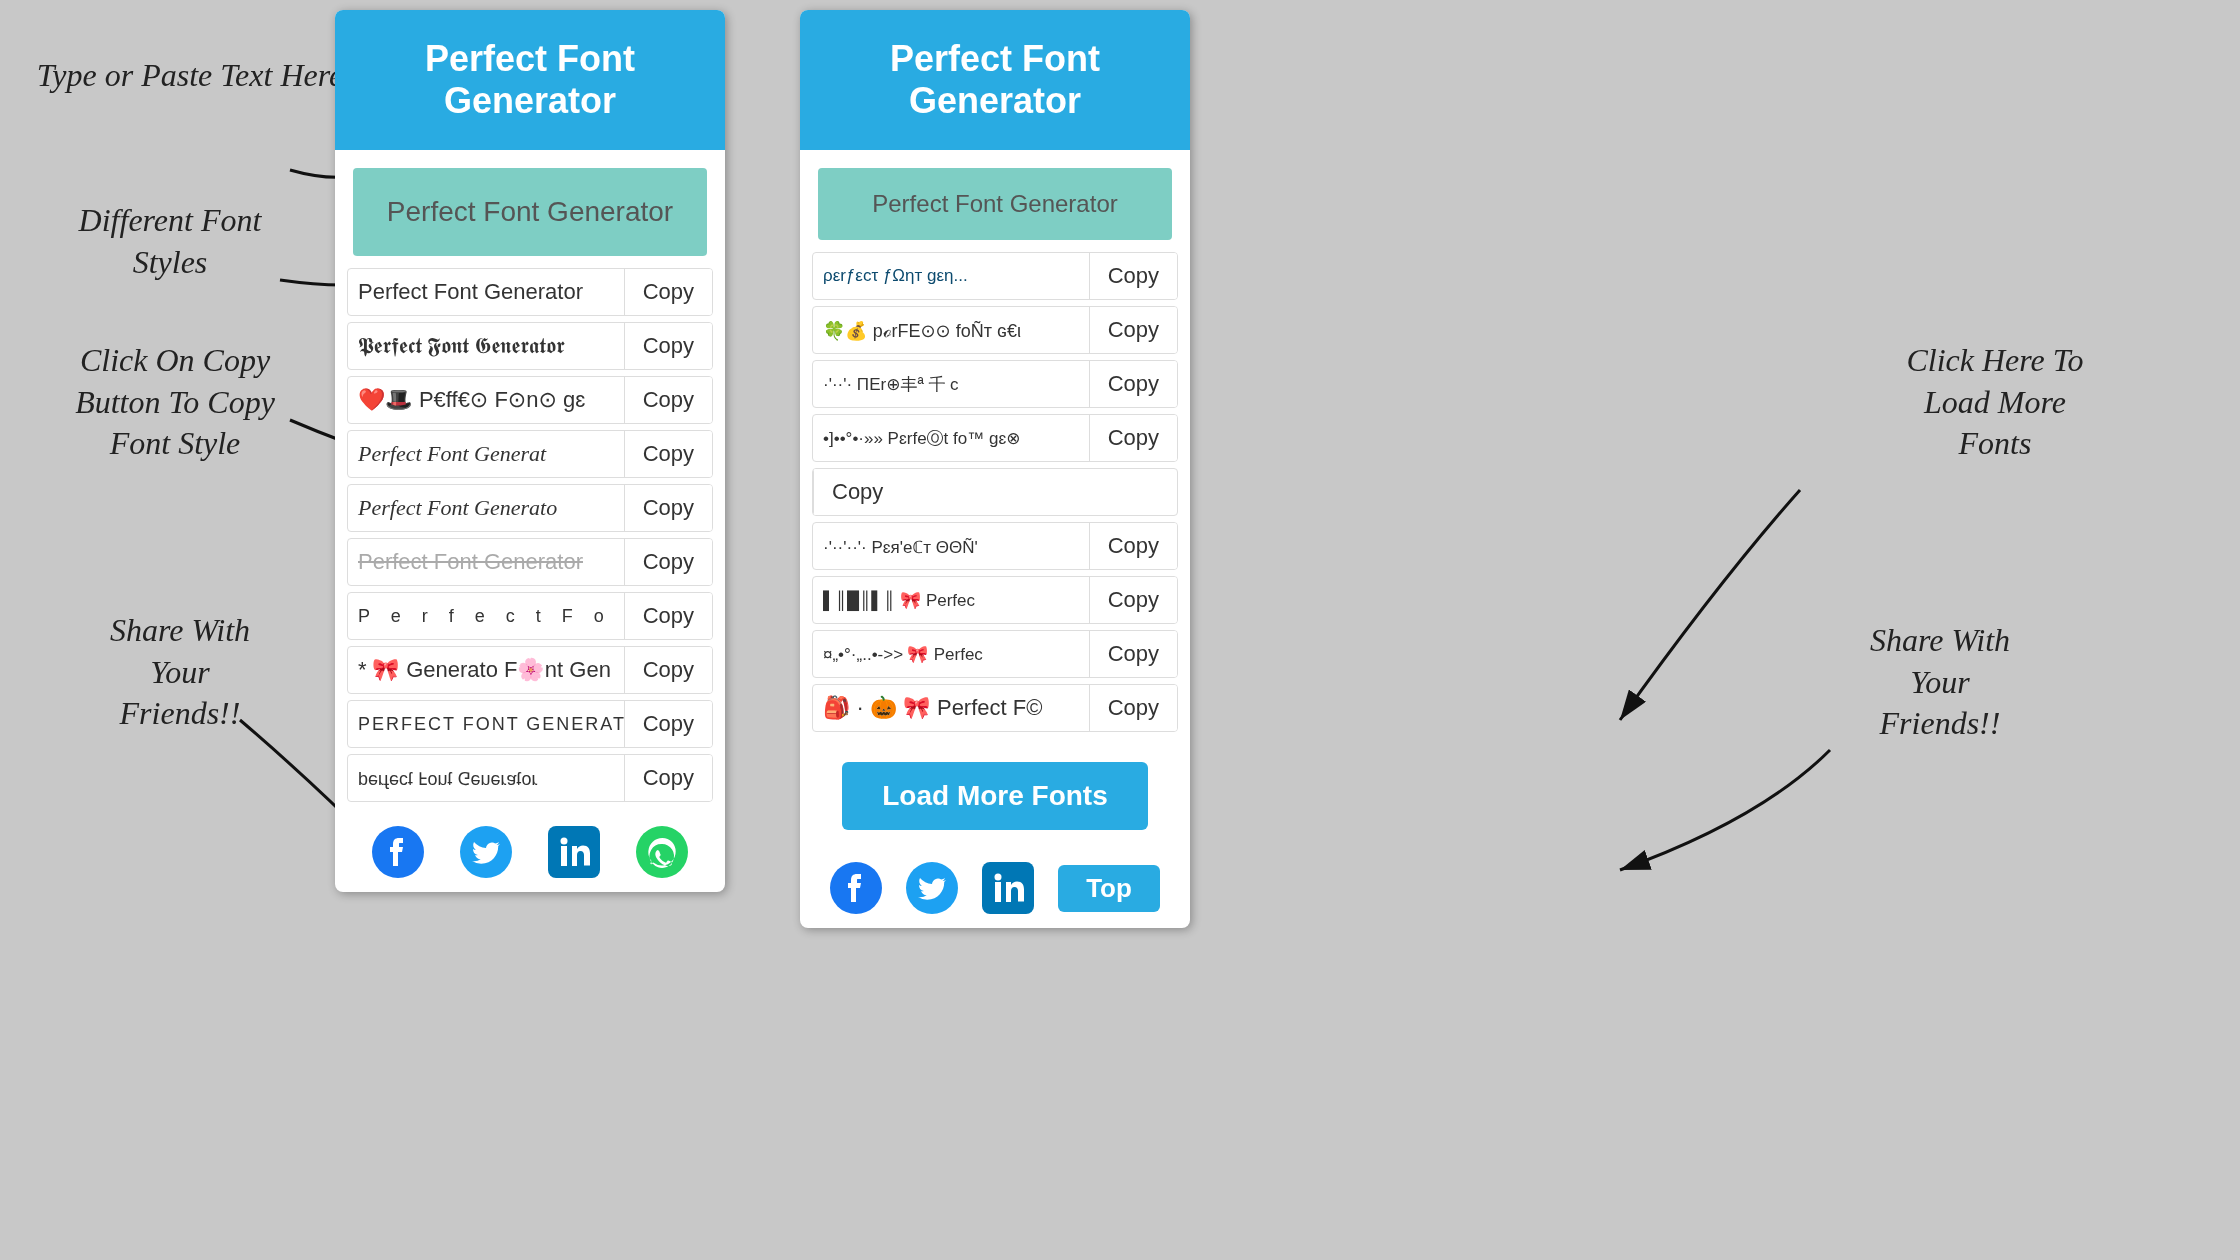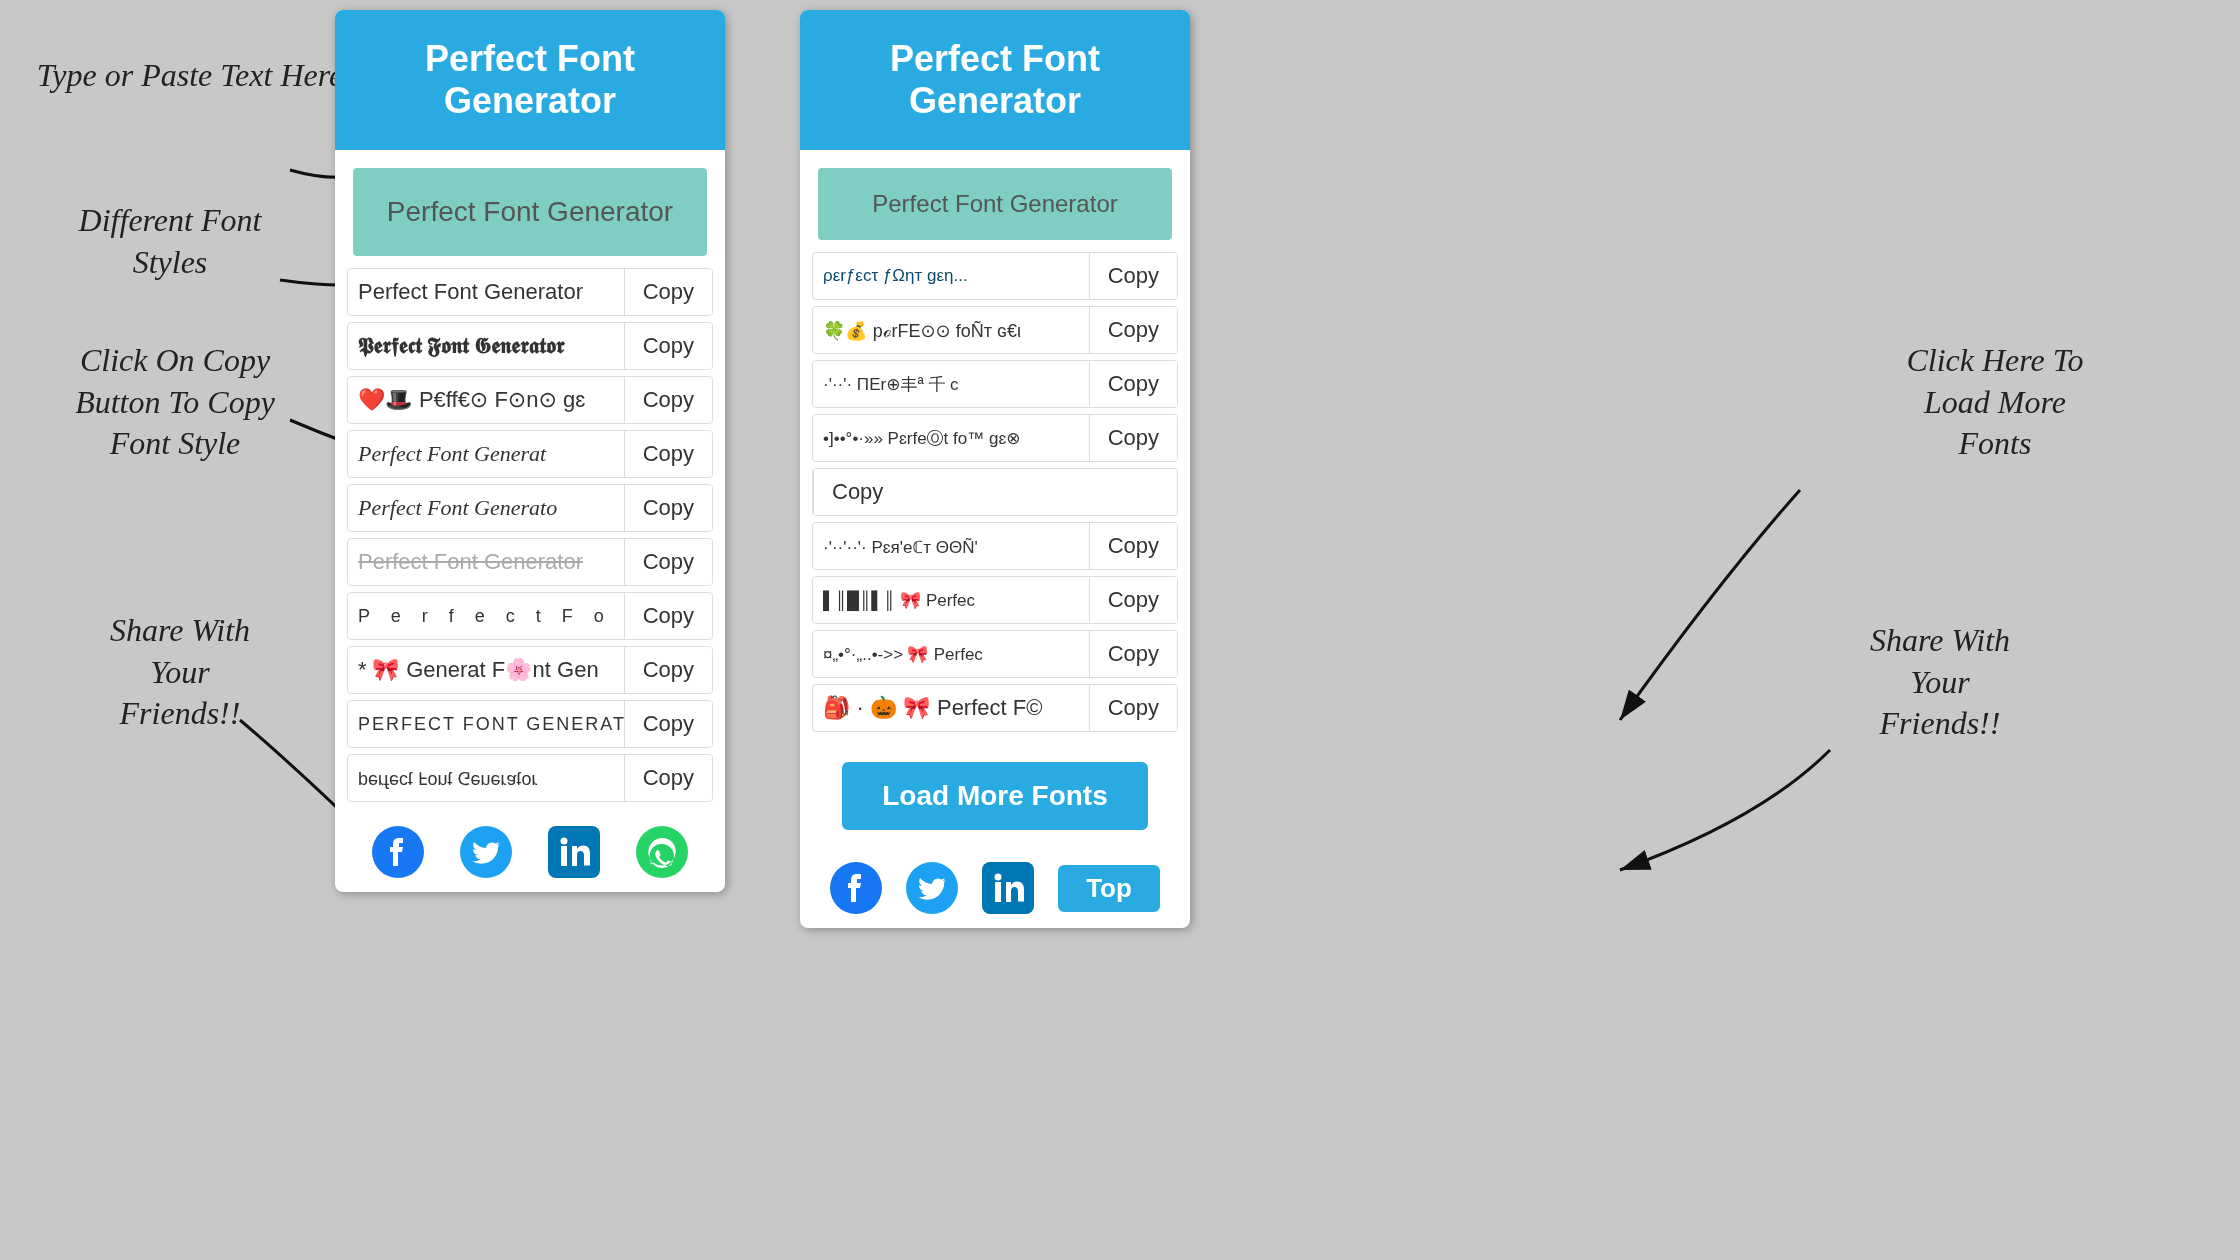--- a/index.html
+++ b/index.html
@@ -187,21 +187,21 @@
 
   <div class="input-box">
     <span>Perfect Font Generator</span>
   </div>
 
   <div class="font-row">
     <span class="font-text">Perfect Font Generator</span>
     <button class="copy-btn">Copy</button>
   </div>
   <div class="font-row">
-    <span class="font-text" style="font-family: serif; font-weight: bold;">𝕻𝖊𝖗𝖋𝖊𝖈𝖙 𝕱𝖔𝖓𝖙 𝕲𝖊𝖓𝖊𝖗𝖆𝖙𝖔𝖗</span>
+    <span class="font-text" style="font-family: serif; font-weight: normal;">𝕻𝖊𝖗𝖋𝖊𝖈𝖙 𝕱𝖔𝖓𝖙 𝕲𝖊𝖓𝖊𝖗𝖆𝖙𝖔𝖗</span>
     <button class="copy-btn">Copy</button>
   </div>
   <div class="font-row">
     <span class="font-text">❤️🎩 P€ff€⊙ F⊙n⊙ gɛ</span>
     <button class="copy-btn">Copy</button>
   </div>
   <div class="font-row">
     <span class="font-text" style="font-style: italic; font-family: Georgia, serif;">Perfect Font Generat</span>
     <button class="copy-btn">Copy</button>
   </div>
@@ -211,21 +211,21 @@
   </div>
   <div class="font-row">
     <span class="font-text" style="text-decoration: line-through; color: #aaa;">Perfect Font Generator</span>
     <button class="copy-btn">Copy</button>
   </div>
   <div class="font-row">
     <span class="font-text font-spaced">P e r f e c t  F o n t</span>
     <button class="copy-btn">Copy</button>
   </div>
   <div class="font-row">
-    <span class="font-text">* 🎀 Generat F🌸nt Gen</span>
+    <span class="font-text">* 🎀 Generato F🌸nt Gen</span>
     <button class="copy-btn">Copy</button>
   </div>
   <div class="font-row">
     <span class="font-text" style="font-size:18px; letter-spacing:2px; font-family: sans-serif;">PERFECT FONT GENERATOR</span>
     <button class="copy-btn">Copy</button>
   </div>
   <div class="font-row">
     <span class="font-text" style="font-size:18px; transform: scaleX(-1); display:inline-block; direction: rtl;">ɹoʇɐɹǝuǝ⅁ ʇuoℲ ʇɔǝɟɹǝd</span>
     <button class="copy-btn">Copy</button>
   </div>

